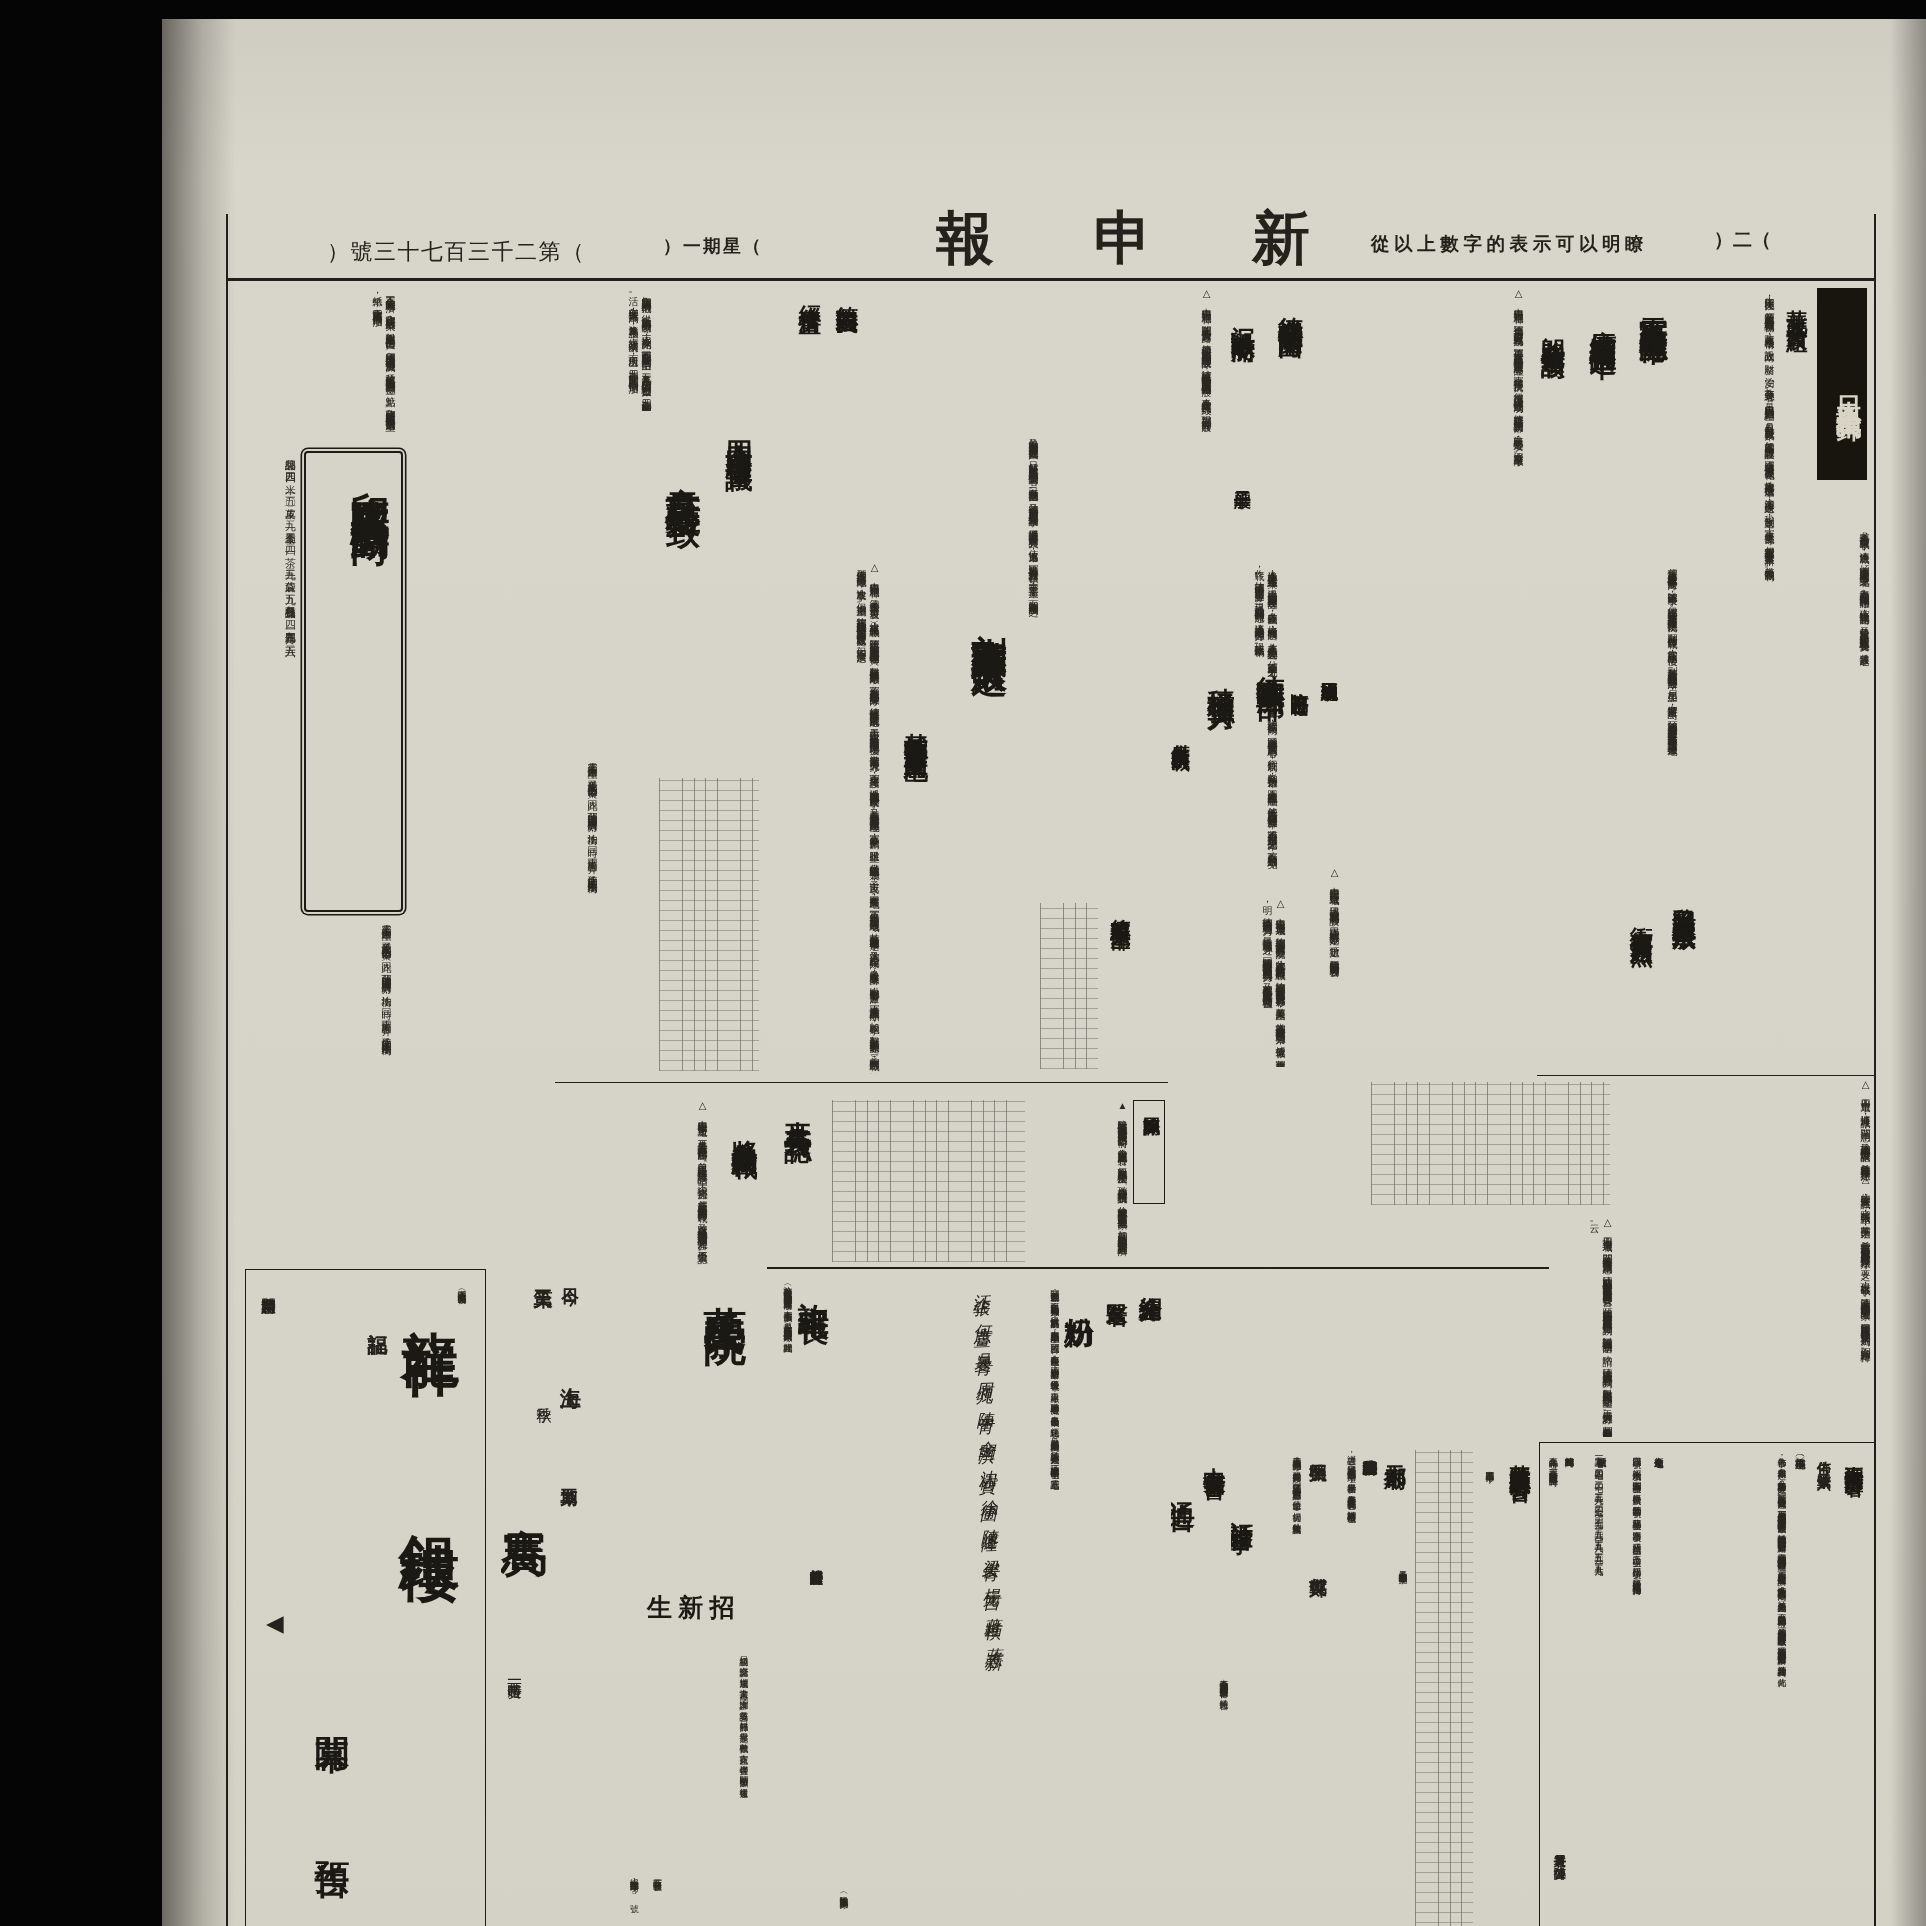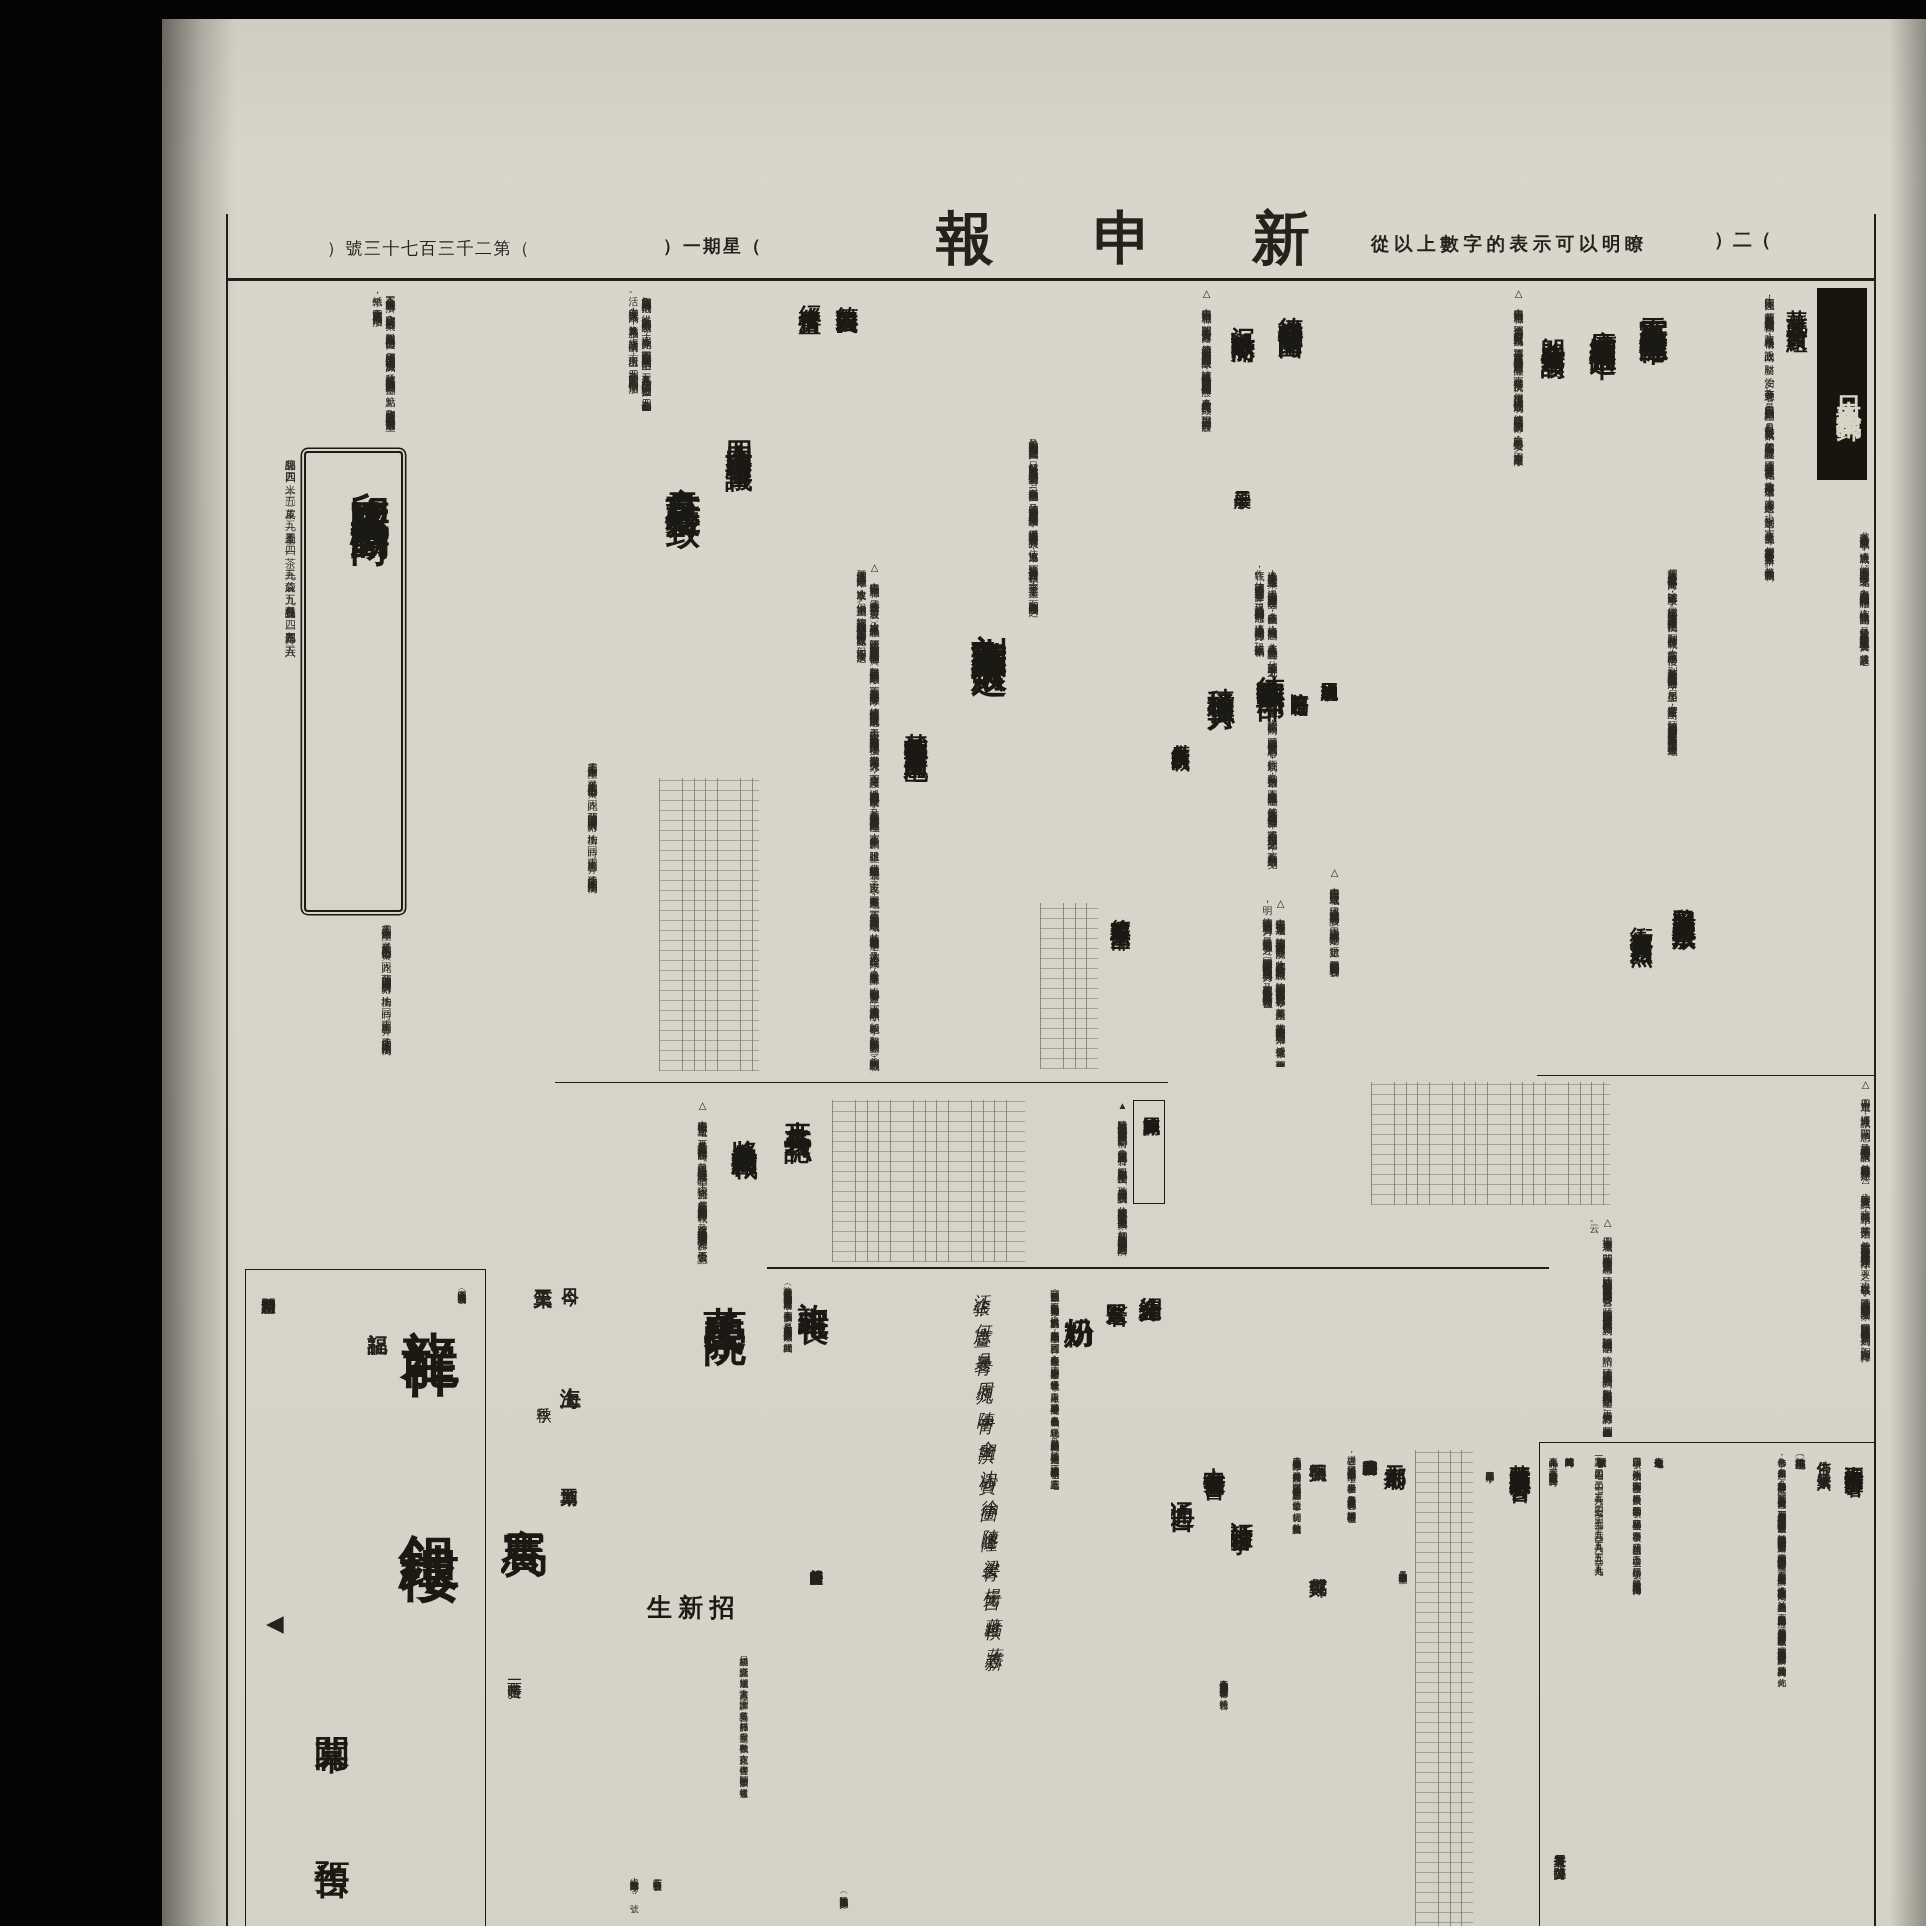--- a/index.html
+++ b/index.html
@@ -31,21 +31,21 @@
 <body>
 
 <div id="canvas">
   <div id="paper" class="abs"></div>
   <div id="gutter" class="abs"></div>
 
   <div class="abs" style="left:1714px;top:227px;font-size:19px;font-weight:bold;">）二（</div>
   <div class="abs rtl" style="left:1371px;top:231px;font-size:18.5px;letter-spacing:4.6px;font-weight:bold;">從以上數字的表示可以明瞭</div>
   <div class="abs rtl" style="left:936px;top:200px;font-size:58px;font-weight:bold;letter-spacing:100px;">報申新</div>
   <div class="abs rtl" style="left:663px;top:234px;font-size:17.7px;font-weight:bold;letter-spacing:2.3px;">）一期星（</div>
-  <div class="abs rtl" style="left:327px;top:237px;font-size:17px;letter-spacing:1.5px;">）號三十七百三千二第（</div>
+  <div class="abs rtl" style="left:327px;top:237px;font-size:22px;letter-spacing:1.5px;">）號三十七百三千二第（</div>
   <div class="abs rule" style="left:227px;top:278px;width:1649px;height:3.1px;"></div>
   <div class="abs rule" style="left:226px;top:214px;width:1.5px;height:2292px;"></div>
   <div class="abs rule" style="left:1874px;top:214px;width:1.5px;height:2292px;"></div>
 
   <div class="abs inv v" style="left:1817px;top:288px;width:50px;height:185px;font-size:25.4px;font-weight:bold;letter-spacing:3.9px;padding-top:7px;text-align:center;">日本輿論集錦</div>
   <div class="abs v hl" style="left:1779px;top:293px;width:32px;height:216px;font-size:21px;letter-spacing:3.9px;">華北政委會改組</div>
   <div class="abs v body" style="left:1680px;top:288px;width:96px;height:782px;">由朱深氏接充，頒布華北政務委員會暫行組織條例，改革政務機構，設立內政，財務，治安，教育各總署。是自中日同盟條約締結，一月九日對英美宣戰以來，如最高國防會議之設置，全國經濟委員會之擴大強化，地方行政機構之改革，清鄉工作之改組，稅制之改革，軍政之擴充等，相繼實行軍政之全般重大革新，整備參戰體制。</div>
   <div class="abs v body" style="left:1779px;top:524px;width:92px;height:543px;">尤其協力遂行大東亞戰爭，適應決戰，傾力中國之重要的一部區域之華北，亦為與南京之如此體制相呼應，確立決戰體制起見，曾於二月八日因王揖唐氏呈辭華北政務委員長，其遺缺遂…</div>
 
   <div class="abs v hl" style="left:1630px;top:294px;width:42px;height:270px;font-size:28.5px;letter-spacing:3.1px;">雷羅斯島登陸德軍</div>

